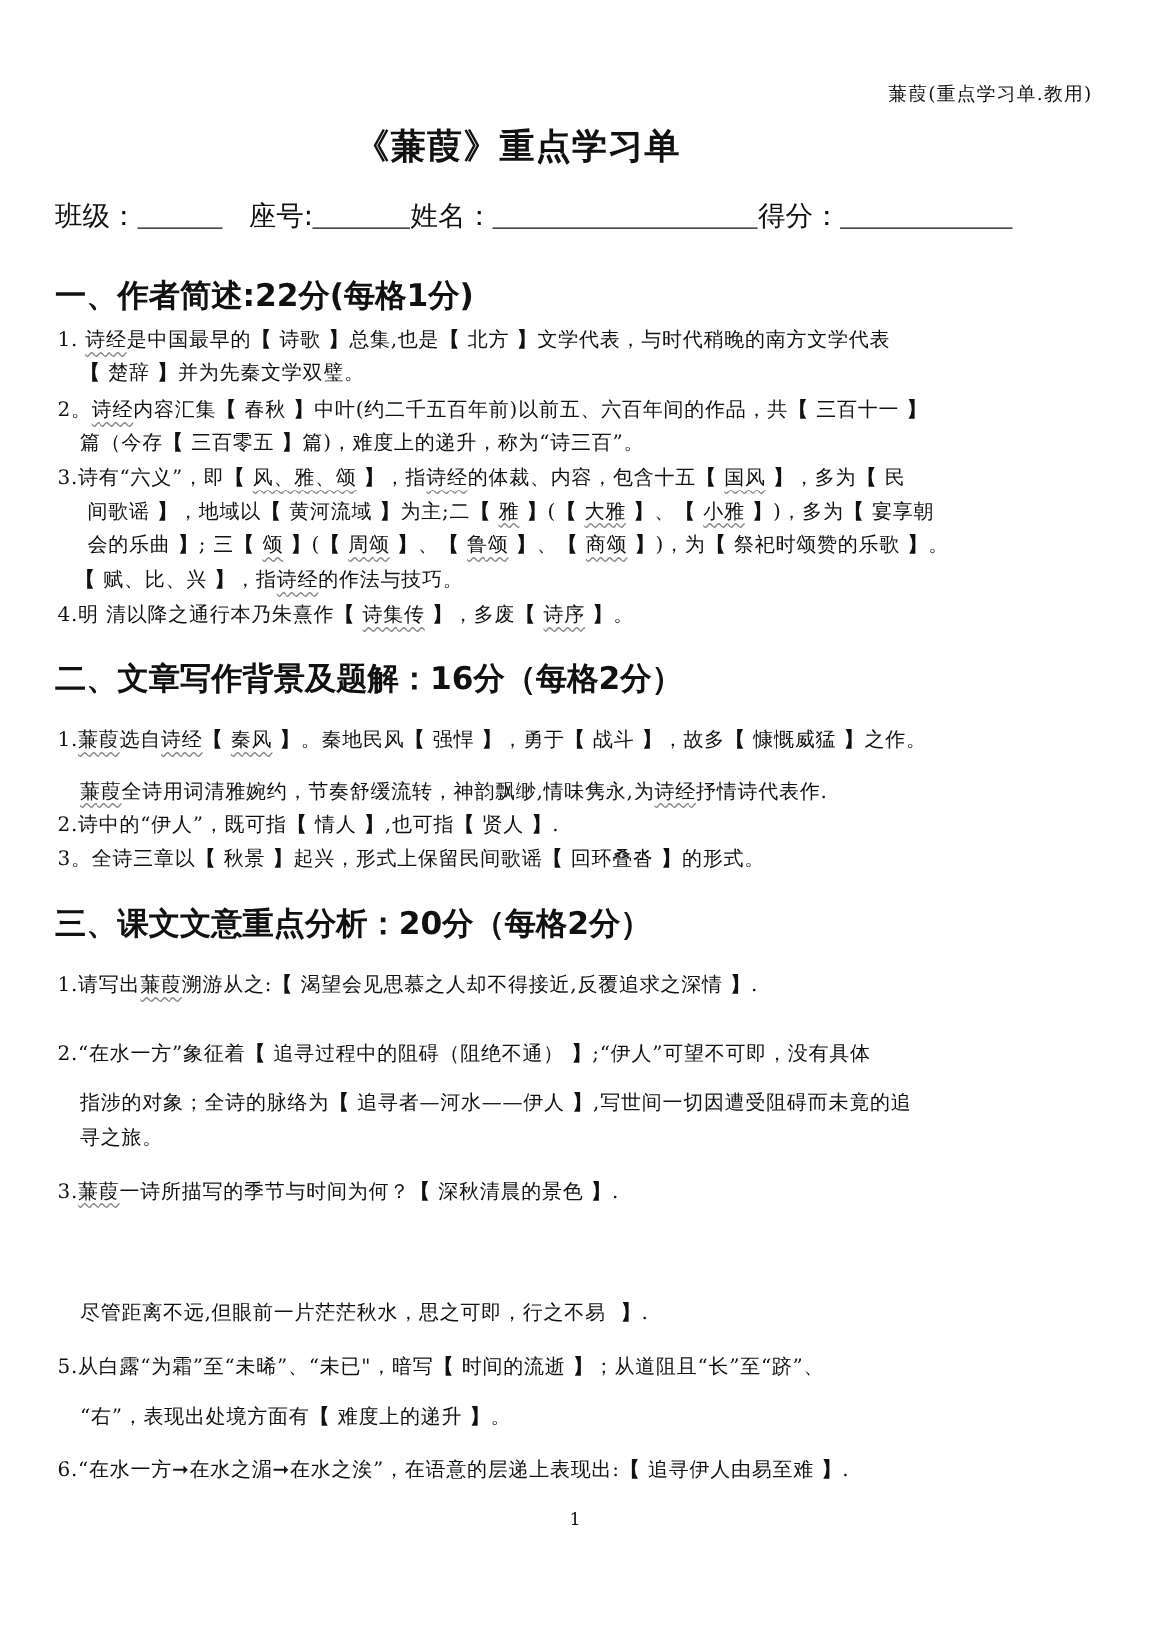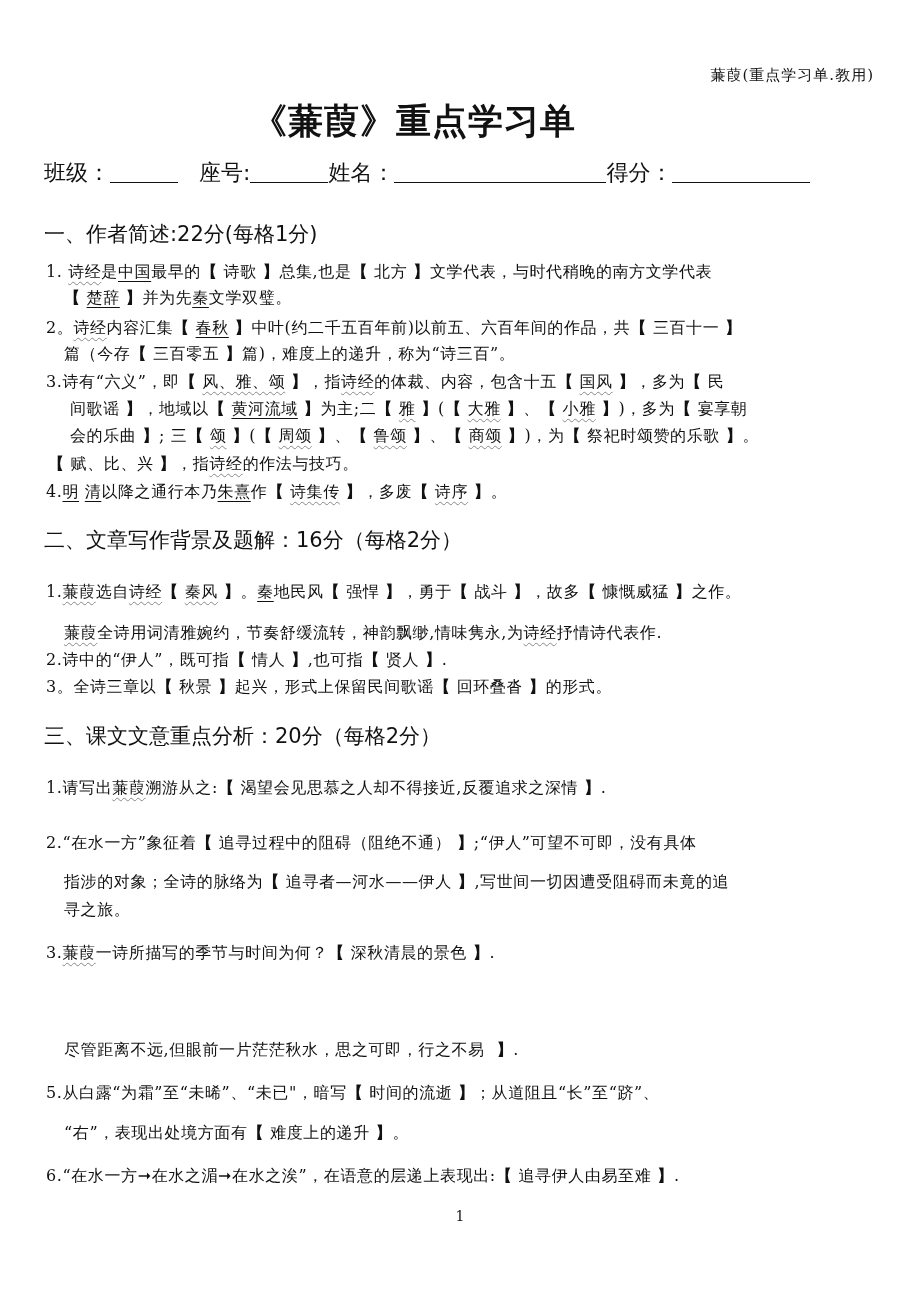--- a/index.html
+++ b/index.html
@@ -1,28 +1,28 @@
 <!DOCTYPE html>
 <html><head>
 <meta charset="utf-8">
 <style>
   html, body { margin: 0; padding: 0; background: #ffffff; }
   body { width: 920px; height: 1302px; position: relative; overflow: hidden;
          font-family: "DejaVu Serif", "Liberation Serif", serif; color: #111; }
   .page { position: absolute; left: 0; top: 0; width: 920px; height: 1302px; }
   .header-right { position: absolute; top: 66px; right: 46px; font-size: 15px; letter-spacing: 1px; }
   .title { position: absolute; top: 98px; left: 0; width: 828px; text-align: center;
-           font-family: "DejaVu Sans", "Liberation Sans", sans-serif; font-weight: bold; font-size: 35px; letter-spacing: 1px; }
+           font-family: "DejaVu Sans", "Liberation Sans", sans-serif; font-weight: bold; font-size: 28px; letter-spacing: 1px; }
   .info-row { position: absolute; top: 158px; left: 44px; width: 840px;
               font-family: "DejaVu Sans", "Liberation Sans", sans-serif; font-weight: normal; font-size: 22px; white-space: nowrap; }
   .info-row .blank { display: inline-block; border-bottom: 1.5px solid #111; height: 22px; vertical-align: -3px; }
-  .section-h { position: absolute; left: 44px; font-family: "DejaVu Sans", "Liberation Sans", sans-serif; font-weight: normal; font-size: 21px; white-space: nowrap; }
+  .section-h { position: absolute; left: 44px; font-family: "DejaVu Sans", "Liberation Sans", sans-serif; font-weight: bold; font-size: 25px; white-space: nowrap; }
   .line { position: absolute; left: 46px; font-size: 16px; white-space: nowrap; letter-spacing: 0.6px; }
   .indent { left: 64px; text-align: center; }
-  .u { text-decoration: underline; text-underline-offset: 4px; }
+  .u { text-underline-offset: 4px; }
   .w { text-decoration: underline wavy #888; text-decoration-thickness: 1px; text-underline-offset: 4px; }
   .ans { padding: 0 6px; }
   .br { font-weight: bold; }
   .footer-num { position: absolute; top: 1208px; left: 0; width: 920px; text-align: center; font-size: 14px; }
 </style>
 </head>
 <body>
 
 <div class="page">
 
@@ -53,21 +53,21 @@
 
   <div class="line" style="top:372px">
     <span>3.</span><span>诗有“六义”，即</span><span class="br">【</span><span class="ans w">风、雅、颂</span><span class="br">】</span><span>，指</span><span class="w">诗经</span><span>的体裁、内容，包含十五</span><span class="br">【</span><span class="ans w">国风</span><span class="br">】</span><span>，多为</span><span class="br">【</span><span class="ans">民</span>
   </div>
   <div class="line indent" style="top:399px">
     <span class="ans">间歌谣</span><span class="br">】</span><span>，地域以</span><span class="br">【</span><span class="ans u">黄河流域</span><span class="br">】</span><span>为主;二</span><span class="br">【</span><span class="ans w">雅</span><span class="br">】</span><span>(</span><span class="br">【</span><span class="ans w">大雅</span><span class="br">】</span><span>、</span><span class="br">【</span><span class="ans w">小雅</span><span class="br">】</span><span>)，多为</span><span class="br">【</span><span class="ans">宴享朝</span>
   </div>
   <div class="line indent" style="top:426px">
     <span class="ans">会的乐曲</span><span class="br">】</span><span>; 三</span><span class="br">【</span><span class="ans w">颂</span><span class="br">】</span><span>(</span><span class="br">【</span><span class="ans w">周颂</span><span class="br">】</span><span>、</span><span class="br">【</span><span class="ans w">鲁颂</span><span class="br">】</span><span>、</span><span class="br">【</span><span class="ans w">商颂</span><span class="br">】</span><span>)，为</span><span class="br">【</span><span class="ans">祭祀时颂赞的乐歌</span><span class="br">】</span><span>。</span>
   </div>
-  <div class="line" style="top:454px;left:48px">
+  <div class="line" style="top:454px;left:60px">
     <span class="br">【</span><span class="ans">赋、比、兴</span><span class="br">】</span><span>，指</span><span class="w">诗经</span><span>的作法与技巧。</span>
   </div>
 
   <div class="line" style="top:482px">
     <span>4.</span><span class="u">明</span> <span class="u">清</span><span>以降之通行本乃</span><span class="u">朱熹</span><span>作</span><span class="br">【</span><span class="ans w">诗集传</span><span class="br">】</span><span>，多废</span><span class="br">【</span><span class="ans w">诗序</span><span class="br">】</span><span>。</span>
   </div>
 
   <div class="section-h" style="top:526px">二、文章写作背景及题解：16分（每格2分）</div>
 
   <div class="line" style="top:582px">

